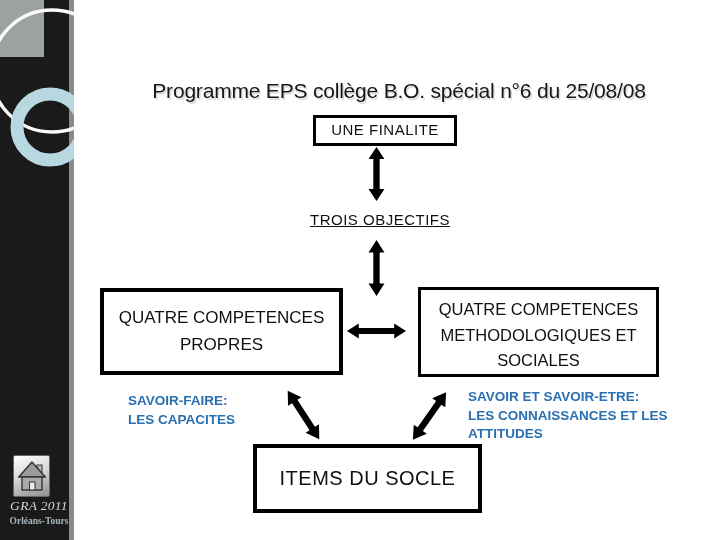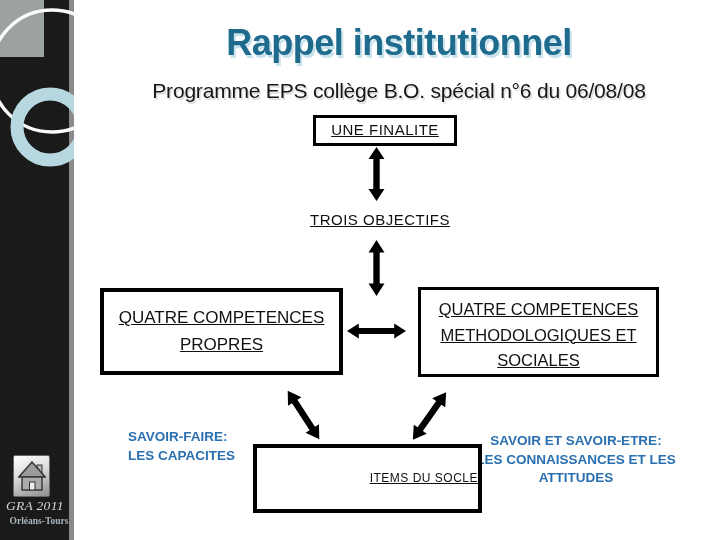--- a/index.html
+++ b/index.html
@@ -14,21 +14,21 @@
     background:#1a1a1a; border-right:5px solid #8a8a8a;
   }
   .sidebar svg.decor { position:absolute; left:0; top:0; display:block; }
   .home-btn {
     position:absolute; left:13px; top:455px; width:37px; height:42px;
     background:linear-gradient(160deg,#ffffff 0%,#d9d9d9 45%,#8f8f8f 100%);
     border:1px solid #666; border-radius:2px;
     display:flex; align-items:center; justify-content:center; cursor:pointer;
   }
   .footer-credit {
-    position:absolute; left:6px; top:498px; width:66px; text-align:left;
+    position:absolute; left:6px; top:498px; width:66px; text-align:center;
     font-family:"Liberation Serif", serif; font-style:italic;
     font-size:13.5px; color:#d6d6d6; letter-spacing:.3px;
   }
   .footer-region {
     position:absolute; left:6px; top:516px; width:66px; text-align:center;
     font-family:"Liberation Serif", serif; font-weight:bold;
     font-size:9.5px; color:#a9b6bd;
   }
   
   .title {
@@ -37,41 +37,40 @@
     color:#1e6b8e; text-shadow:2px 3px 0 #c9e2ec;
   }
   .subtitle {
     position:absolute; left:84px; top:79px; width:630px; text-align:center;
     font-size:21px; letter-spacing:-.2px; color:#161616;
     text-shadow:1.5px 2px 0 #dcdcdc;
   }
   
   .dbox {
     position:absolute; background:#fff; border:3px solid #000;
-    text-align:center; white-space:pre-line; color:#101010;text-decoration:underline;
+    text-align:center; white-space:pre-line; color:#101010;
   }
   .box-finalite { left:313px; top:115px; width:144px; height:31px;
     line-height:24px; font-size:15px; letter-spacing:.5px; }
   .box-left { left:100px; top:288px; width:243px; height:87px;
     border-width:4px; padding-top:12px; line-height:27px; font-size:17px; }
   .box-right { left:418px; top:287px; width:241px; height:90px;
     padding-top:7px; line-height:25.5px; font-size:16.5px; }
   .box-socle { left:253px; top:444px; width:229px; height:69px;
-    border-width:4px; line-height:60px; font-size:12px; letter-spacing:.5px;text-align:right; }
+    border-width:4px; line-height:60px; font-size:20px; letter-spacing:.5px; }
   .lbl-objectifs {
     position:absolute; left:300px; top:211px; width:160px; text-align:center;
     font-size:15px; letter-spacing:.5px; color:#101010;text-decoration:underline;
   }
   .lbl-blue {
     position:absolute; font-size:13.5px; font-weight:bold; color:#2a6fb0;
     white-space:pre-line;
-    margin-top:36px;
   }
   .lbl-savoir-faire { left:128px; top:391px; line-height:19px; text-align:left; }
-  .lbl-savoir-etre { left:468px; top:396px; width:216px; text-align:center; line-height:18.5px; }
+  .lbl-savoir-etre { left:468px; top:388px; width:216px; text-align:left; line-height:18.5px; }
   
   .arrow { position:absolute; }
   .arrow svg { display:block; width:100%; height:100%; }
   .arrow-1 { left:368px; top:147px; width:17px; height:54px; }
   .arrow-2 { left:368px; top:240px; width:17px; height:56px; }
   .arrow-h { left:346px; top:322px; width:61px; height:18px; }
   .arrow-dl { left:295px; top:386px; width:17px; height:58px; transform:rotate(-33deg); }
   .arrow-dr { left:421px; top:387px; width:17px; height:58px; transform:rotate(35deg); }
 </style>
 </head>
@@ -90,22 +89,21 @@
         <rect x="19" y="4" width="5" height="8" fill="#b5b5b5" stroke="#333" stroke-width="1"></rect>
         <polygon points="14,1 0.8,16 27.2,16" fill="#9b9b9b" stroke="#333" stroke-width="1.4"></polygon>
         <rect x="4" y="16" width="20" height="13" fill="#ababab" stroke="#333" stroke-width="1.4"></rect>
         <rect x="11.5" y="21" width="5.5" height="8" fill="#ececec" stroke="#333" stroke-width="1"></rect>
       </svg>
     </div>
     <div class="footer-credit">GRA 2011</div>
     <div class="footer-region">Orléans-Tours</div>
   </div>
 
-  <div class="title">Rappel institutionnel</div>
-  <div class="subtitle">Programme EPS collège B.O. spécial n°6 du 06/08/08</div>
+  <div class="subtitle">Programme EPS collège B.O. spécial n°6 du 25/08/08</div>
 
   <div class="dbox box-finalite">UNE FINALITE</div>
 
   <div class="arrow arrow-1">
     <svg viewBox="0 0 16 54" preserveAspectRatio="none" aria-hidden="true">
       <path d="M8 0 L0.5 12 L5 12 L5 42 L0.5 42 L8 54 L15.5 42 L11 42 L11 12 L15.5 12 Z" fill="#000"></path>
     </svg>
   </div>
 
   <div class="lbl-objectifs">TROIS OBJECTIFS</div>

